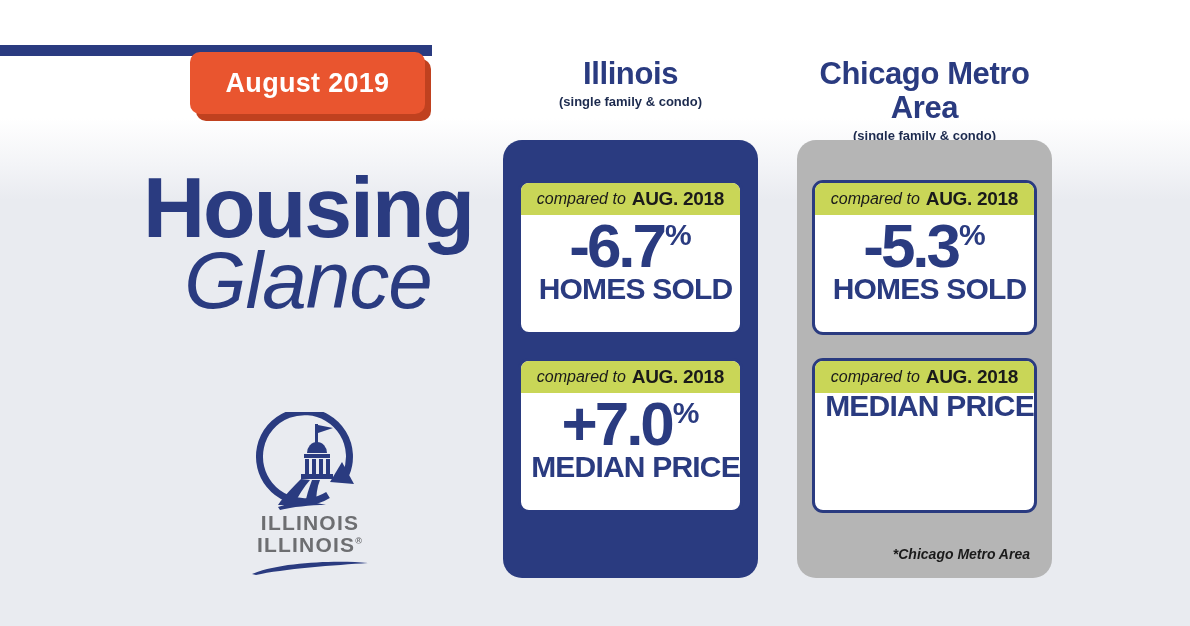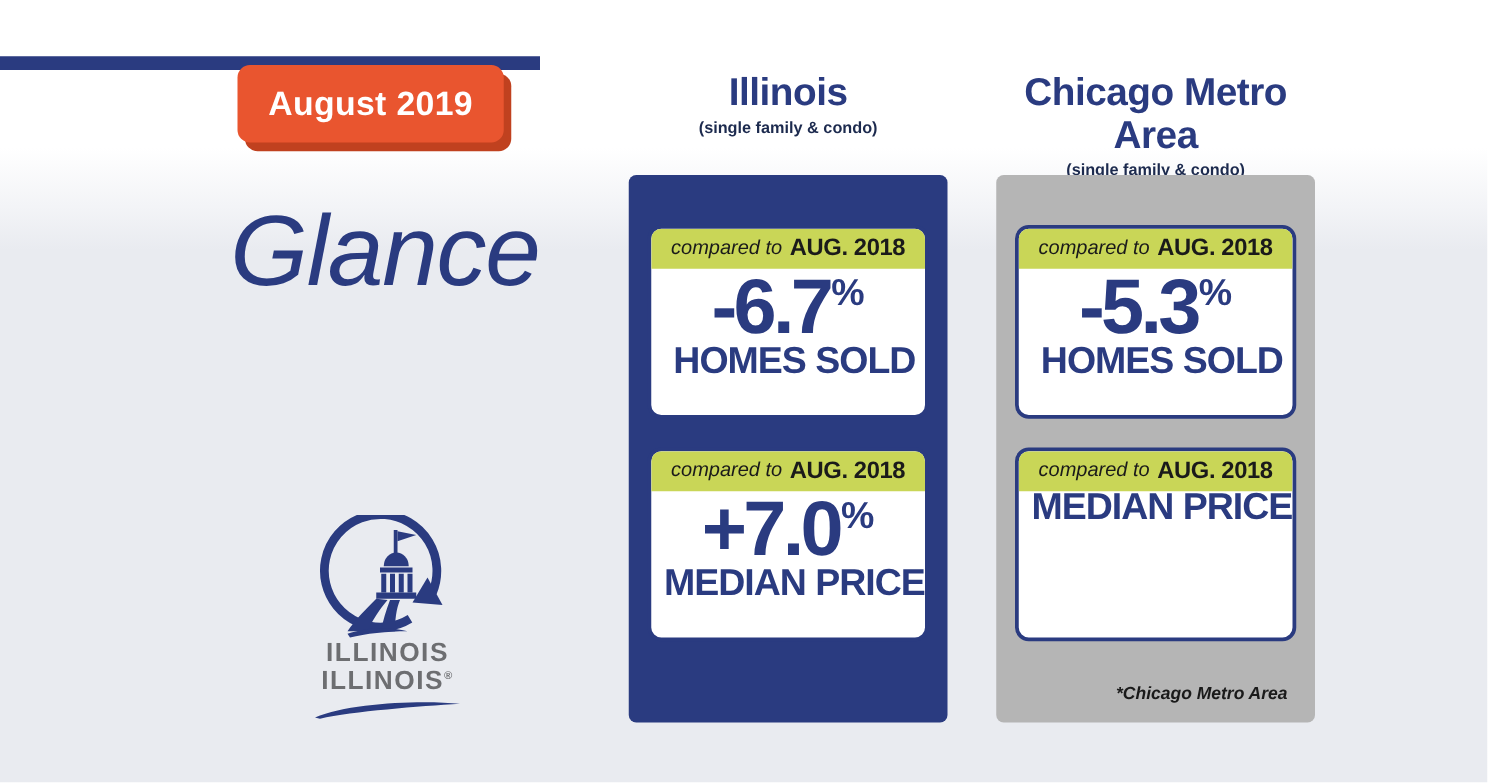--- a/index.html
+++ b/index.html
@@ -31,21 +31,21 @@
     left: 0;
     top: 45px;
     width: 432px;
     height: 11px;
     background: #2a3b80;
   }
   .month-badge {
     position: absolute;
     left: 190px;
     top: 52px;
-    width: 213px;
+    width: 235px;
     height: 62px;
     background: #e9552f;
     border-radius: 10px;
     box-shadow: 6px 7px 0 0 #c0411f;
     display: flex;
     align-items: center;
     justify-content: center;
   }
   .month-badge-label {
     color: #ffffff;
@@ -133,21 +133,21 @@
   .panel-head .market-sub {
     display: block;
     font-size: 13px;
     font-weight: bold;
     color: #1c2a4e;
     margin-top: 3px;
   }
 
   .panel {
     position: absolute;
-    border-radius: 6px;
+    border-radius: 19px;
   }
   .panel-illinois { left: 503px; top: 140px; width: 255px; height: 438px; background: #2a3b80; }
   .panel-chicago  { left: 797px; top: 140px; width: 255px; height: 438px; background: #b5b5b5; }
 
   .stat-card {
     position: absolute;
     left: 15px;
     width: 225px;
     height: 155px;
     background: #ffffff;
@@ -231,20 +231,21 @@
 
 <div id="infographic">
 
   <div class="top-rule"></div>
 
   <div class="month-badge">
     <span class="month-badge-label">August 2019</span>
   </div>
 
   <div class="headline">
+    <span class="headline-line1">Housing</span>
     <span class="headline-line3">Glance</span>
   </div>
 
   <div class="logo">
     <svg class="logo-mark" width="112" height="100" viewBox="0 0 112 100">
 
       <path d="M92,62 A45,45 0 1 0 74,83" fill="none" stroke="#2a3b80" stroke-width="7" stroke-linecap="butt"></path>
       <polygon points="88,50 100,72 76,70" fill="#2a3b80"></polygon>
 
       <rect x="61" y="12" width="3" height="22" fill="#2a3b80"></rect>

